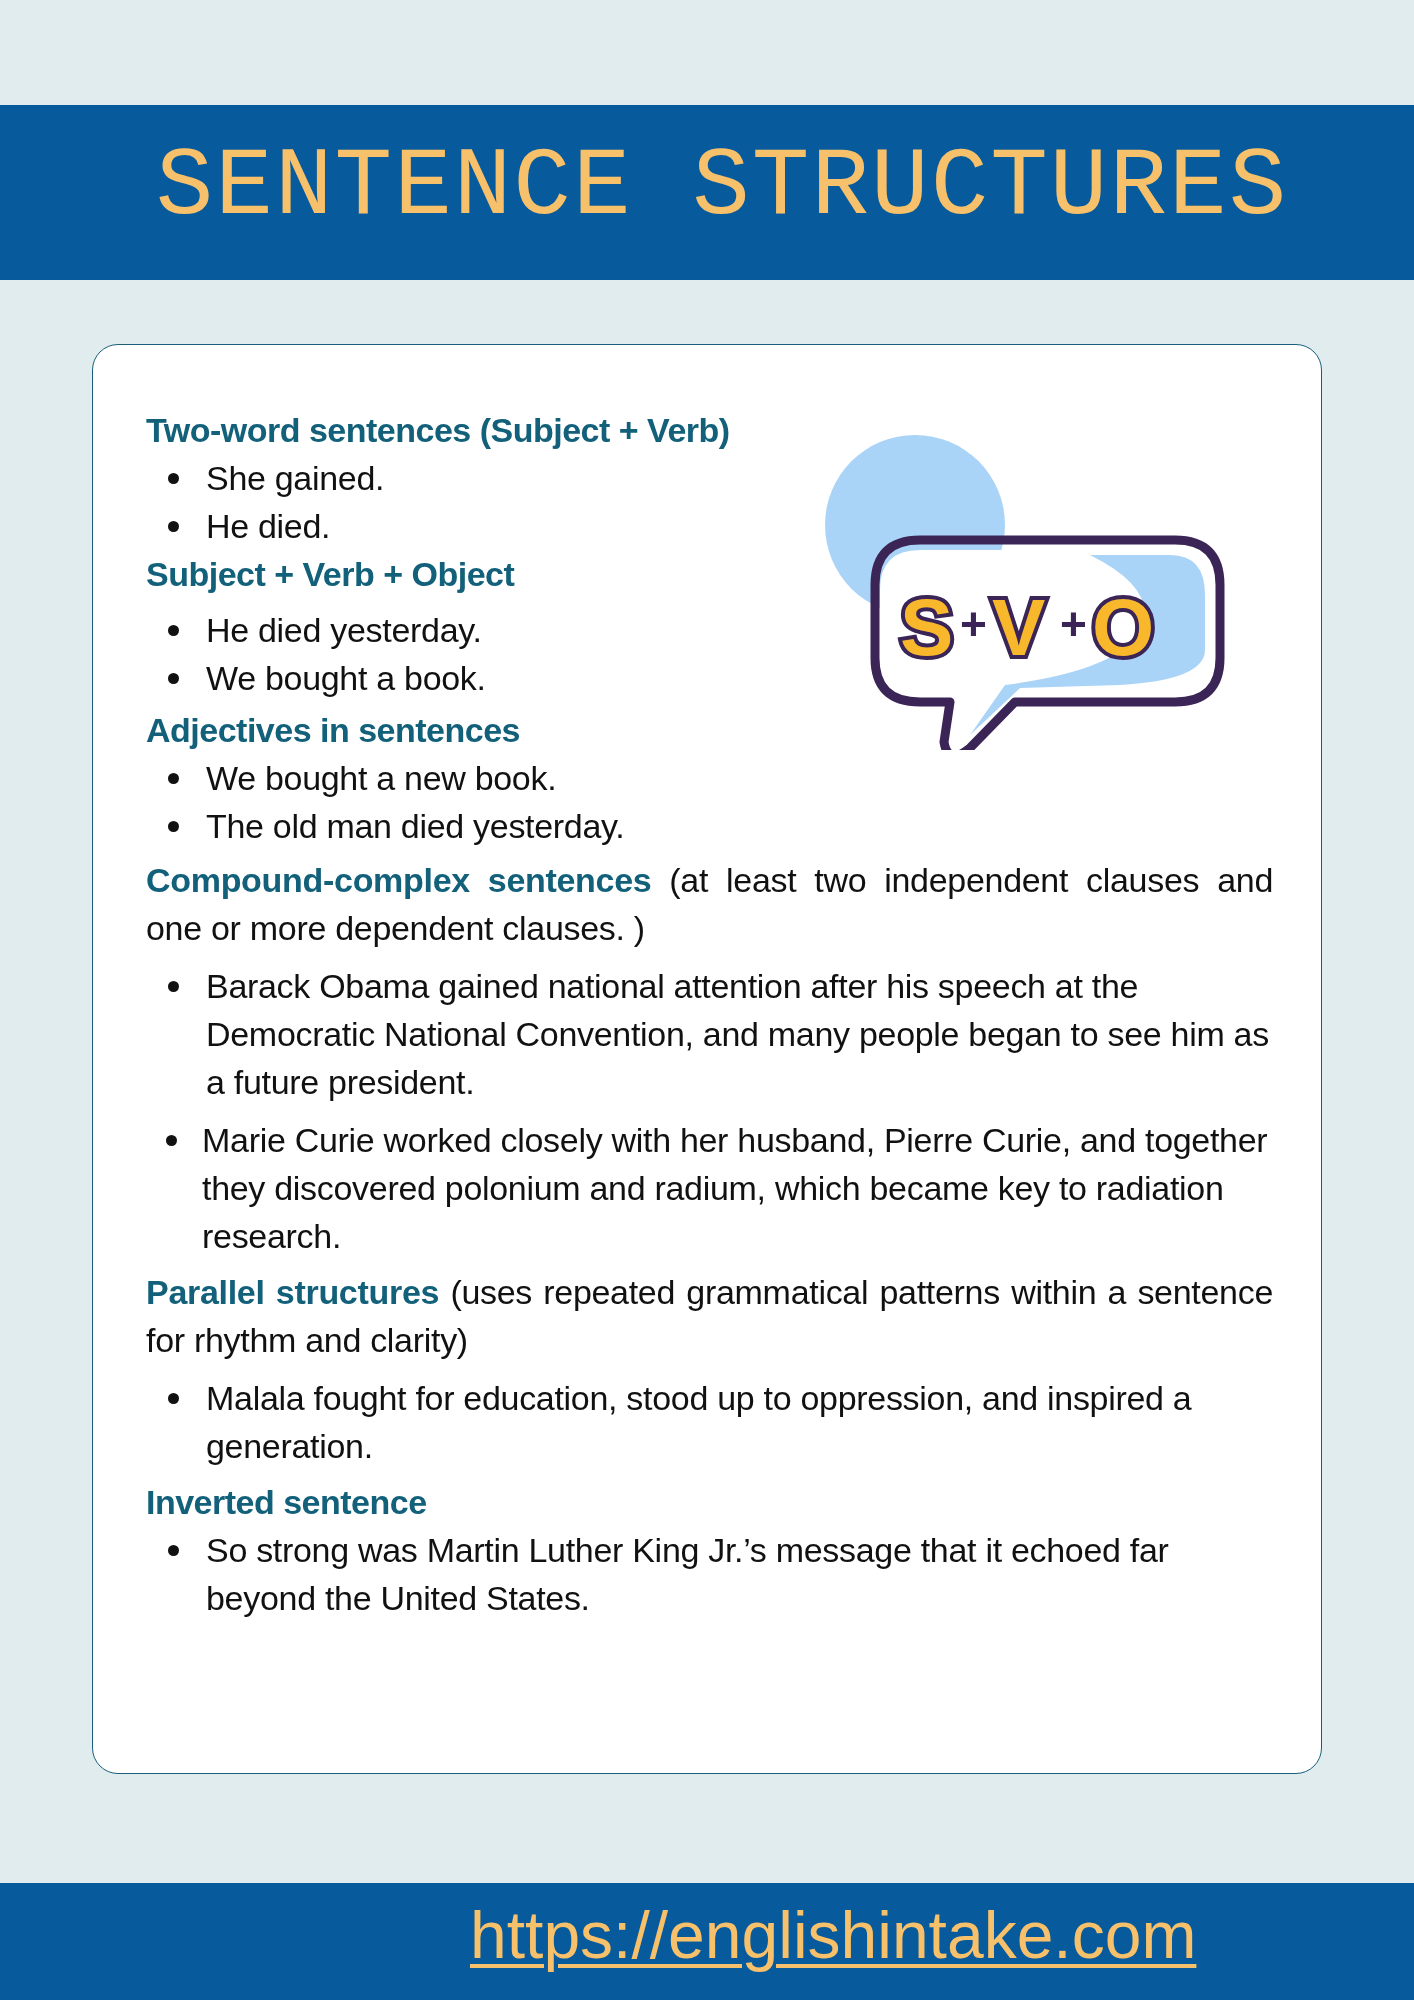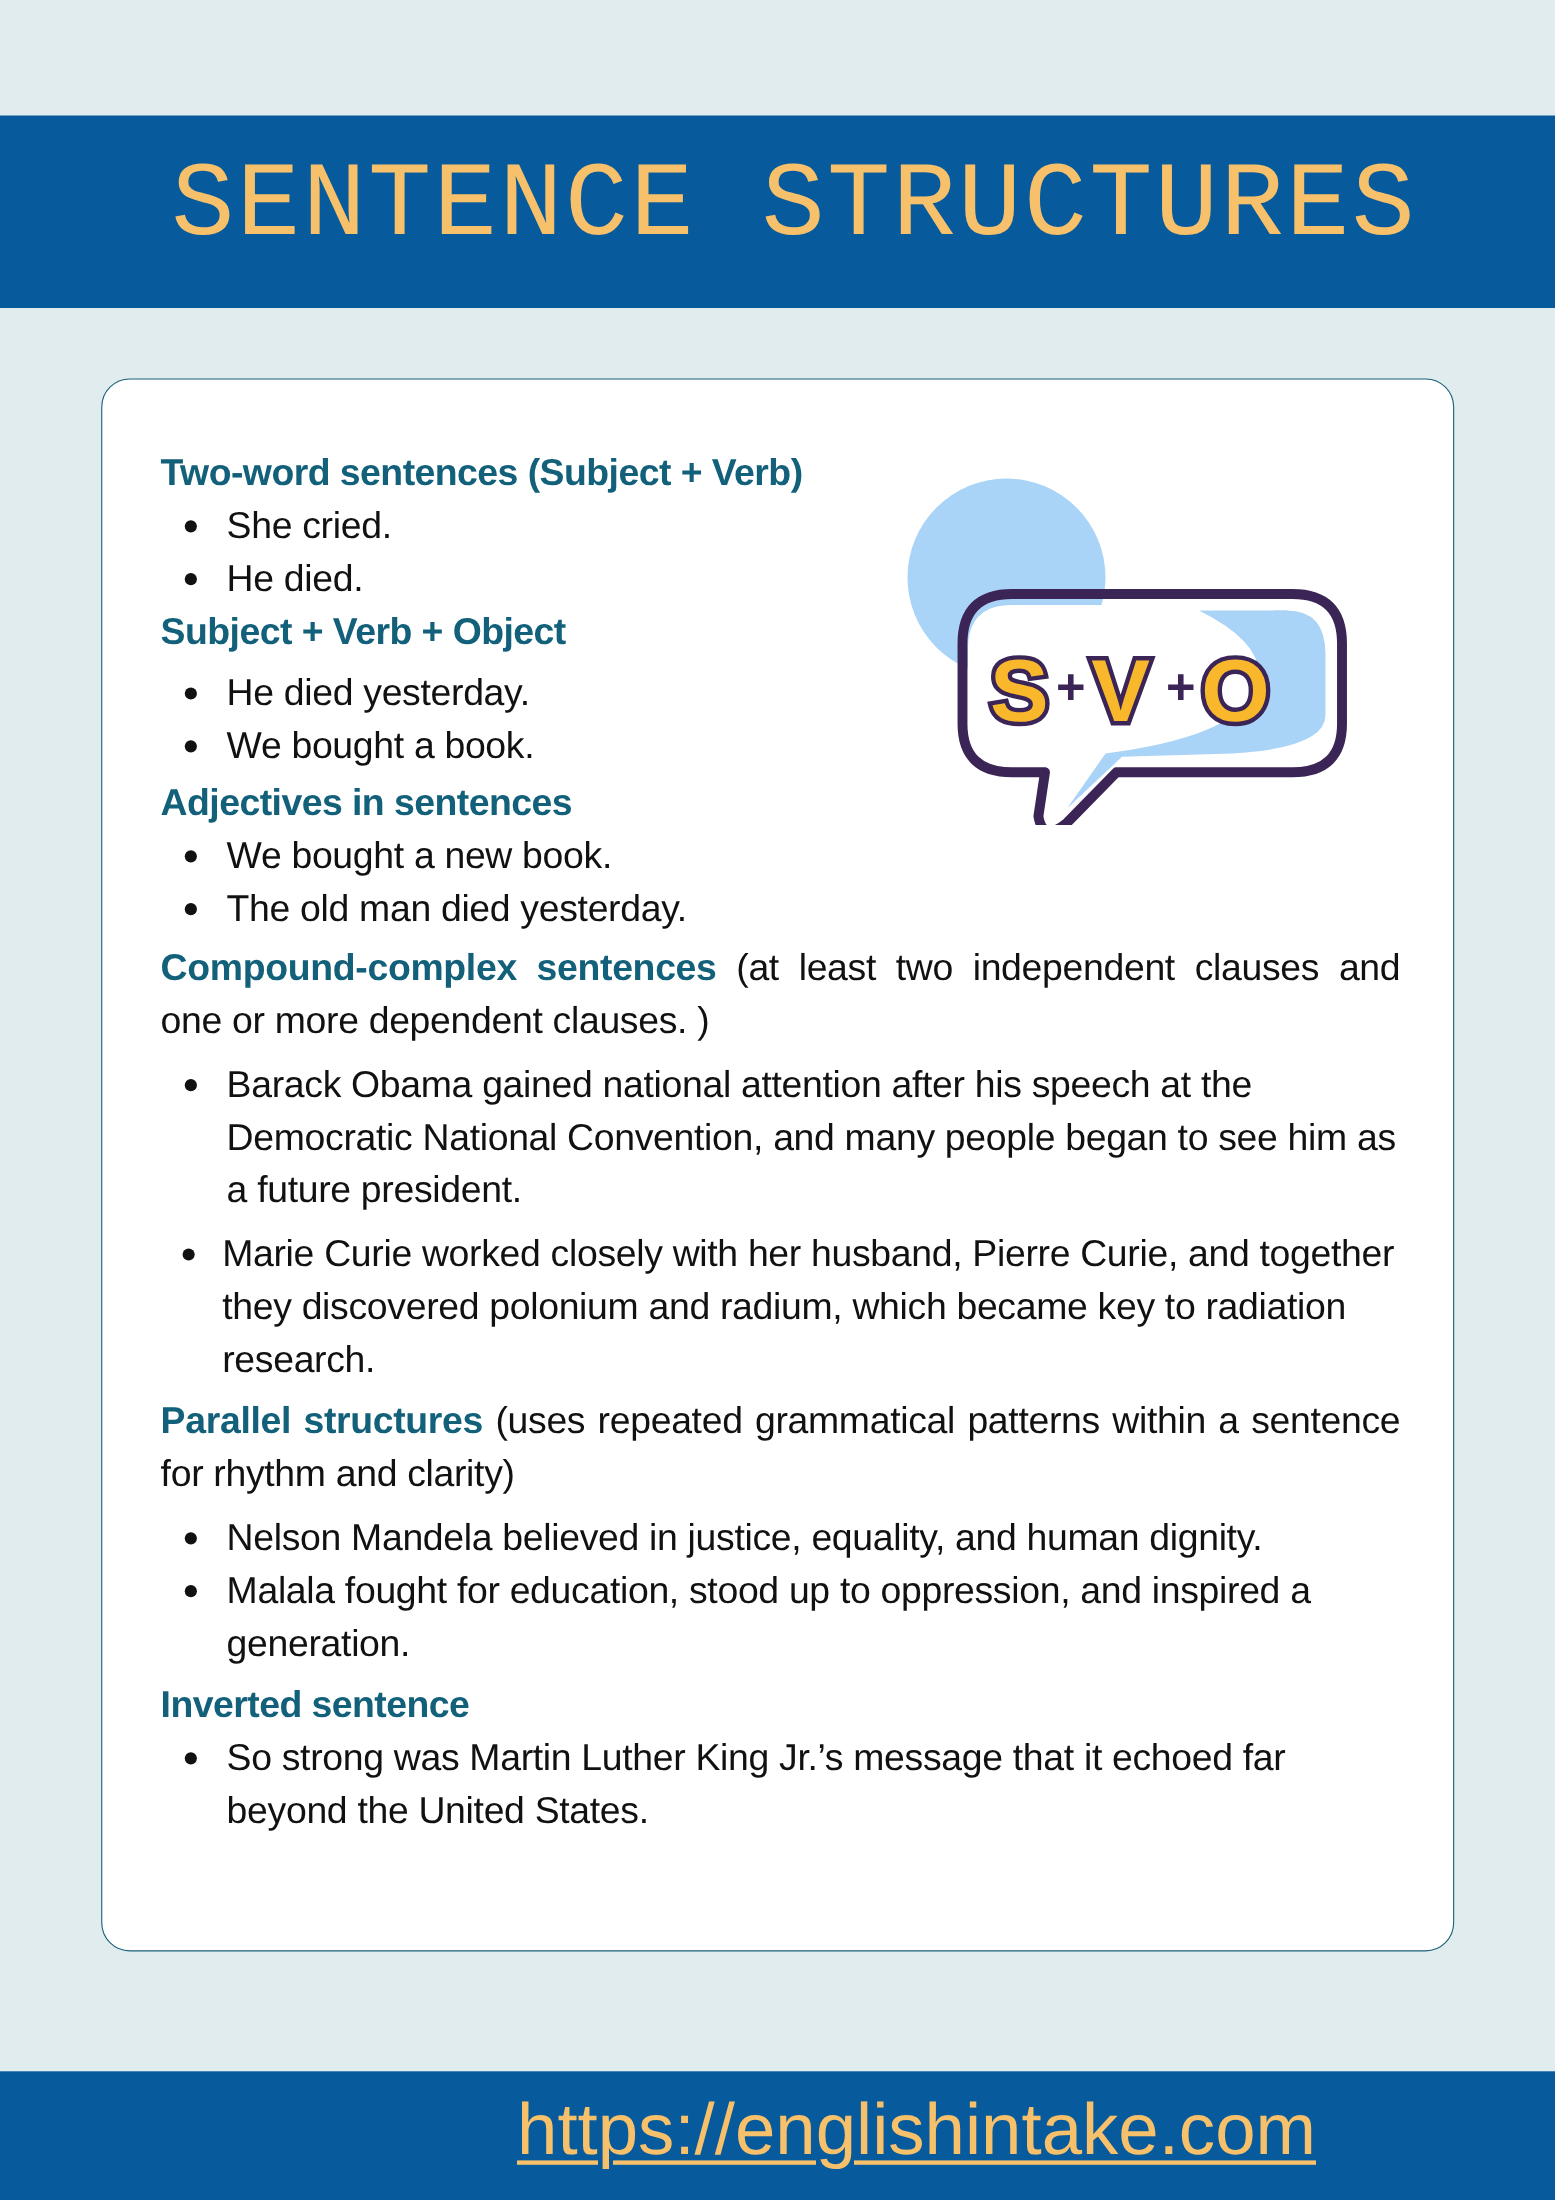--- a/index.html
+++ b/index.html
@@ -86,21 +86,21 @@
   <text x="140" y="210" font-family="Liberation Sans, sans-serif" font-weight="bold" font-size="46" fill="#3a2556">+</text>
   <text x="172" y="225" font-family="Liberation Sans, sans-serif" font-weight="bold" font-size="80" fill="#f9b82c" stroke="#3a2556" stroke-width="8" paint-order="stroke">V</text>
   <text x="240" y="210" font-family="Liberation Sans, sans-serif" font-weight="bold" font-size="46" fill="#3a2556">+</text>
   <text x="272" y="225" font-family="Liberation Sans, sans-serif" font-weight="bold" font-size="80" fill="#f9b82c" stroke="#3a2556" stroke-width="8" paint-order="stroke">O</text>
 </svg>
 
 <div class="content">
 
   <div class="h">Two-word sentences (Subject + Verb)</div>
   <ul>
-    <li><span class="bullet"></span><span>She cried.</span></li>
+    <li><span class="bullet"></span><span>She gained.</span></li>
     <li><span class="bullet"></span><span>He died.</span></li>
   </ul>
 
   <div class="h" style="margin-bottom:8px">Subject + Verb + Object</div>
   <ul>
     <li><span class="bullet"></span><span>He died yesterday.</span></li>
     <li><span class="bullet"></span><span>We bought a book.</span></li>
   </ul>
 
   <div class="h" style="margin-top:4px">Adjectives in sentences</div>
@@ -119,21 +119,20 @@
     <div class="gap-m"></div>
     <li style="padding-left:56px; width:1110px"><span class="bullet" style="left:20px"></span><span>Marie Curie worked closely with her husband, Pierre Curie, and together they discovered polonium and radium, which became key to radiation research.</span></li>
   </ul>
 
   <p class="para" style="margin-top:8px">
     <span class="h-inline">Parallel structures</span>
     <span>(uses repeated grammatical patterns within a sentence for rhythm and clarity)</span>
   </p>
   <div class="gap-m"></div>
   <ul>
-    <li style="width:1000px"><span class="bullet"></span><span>Nelson Mandela believed in justice,  equality, and human dignity.</span></li>
     <li style="width:1000px"><span class="bullet"></span><span>Malala fought for education, stood up to oppression, and inspired a generation.</span></li>
   </ul>
 
   <div class="h" style="margin-top:8px">Inverted sentence</div>
   <ul class="wide">
     <li><span class="bullet"></span><span>So strong was Martin Luther King Jr.’s  message that it echoed far beyond the United States.</span></li>
   </ul>
 </div>
 
 <div class="footer-band"></div>

